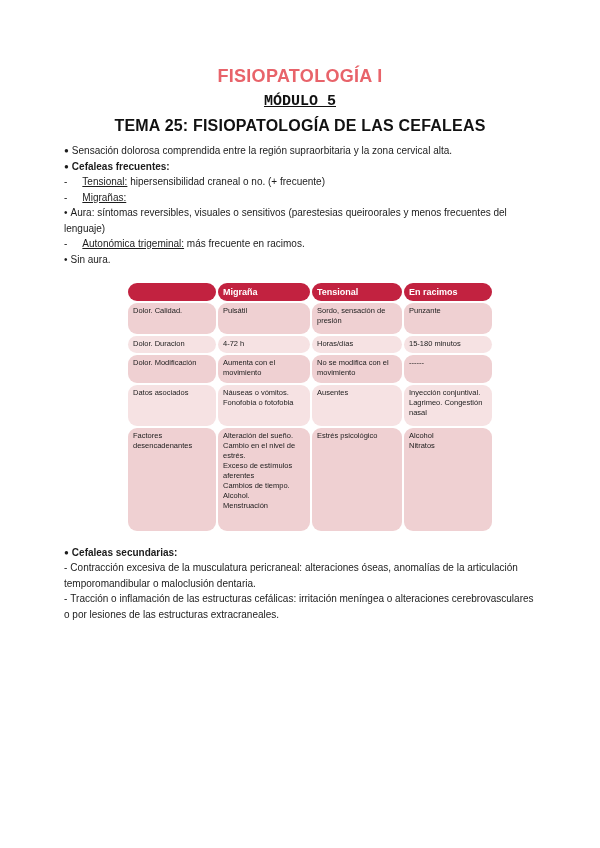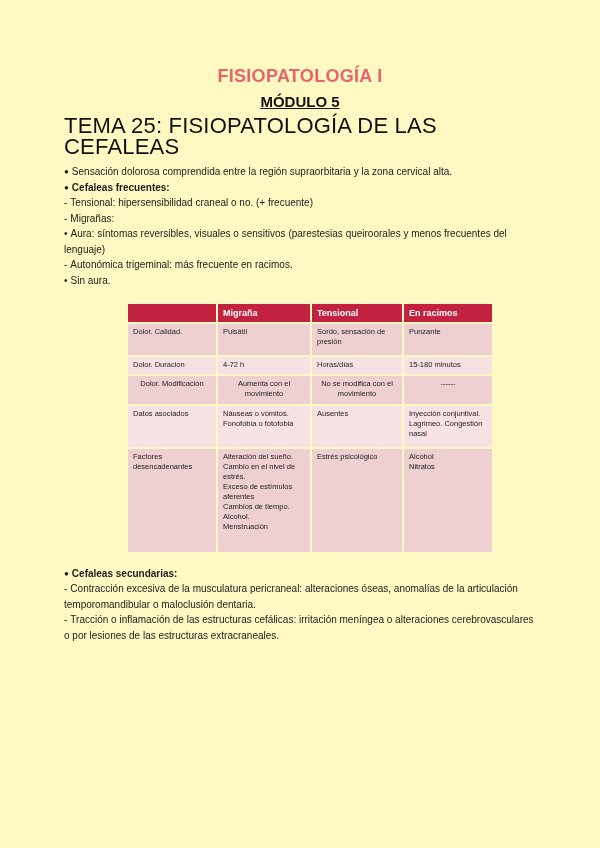--- a/index.html
+++ b/index.html
@@ -1,64 +1,64 @@
 <!DOCTYPE html>
 <html><head>
 <meta charset="utf-8">
 <style>
   html,body{margin:0;padding:0;background:#888;}
   .page{
-    width:600px;height:848px;background:#fef9c3;margin:0 auto;
+    width:600px;height:848px;background:#ffffff;margin:0 auto;
     font-family:"Liberation Sans","DejaVu Sans",sans-serif;
     color:#1c1c1c;position:relative;overflow:hidden;
     box-sizing:border-box;padding:64px 64px 0 64px;
   }
   .doc-title{
     text-align:center;font-size:18px;font-weight:bold;color:#e8636a;
     letter-spacing:.3px;margin:0;line-height:24px;
   }
   .doc-subtitle{
     text-align:center;font-size:15px;font-weight:bold;color:#111;
-    text-decoration:underline;margin:4px 0 0 0;line-height:20px;
+    text-decoration:underline;margin:4px 0 0 0;line-height:20px;font-family:Liberation Mono, monospace;
   }
   .doc-heading{
-    text-align:left;font-size:22px;font-weight:normal;color:#111;
+    text-align:center;font-size:16px;font-weight:bold;color:#111;
     margin:3px 0 0 0;line-height:21px;letter-spacing:.2px;
   }
   .body-text{font-size:10px;line-height:15.5px;}
   .intro{margin-top:7px;}
   .intro p, .secondary p{margin:0;}
   .b{font-weight:bold;}
-  .u{}
+  .u{text-decoration:underline;margin-left:12px;}
   .prefix{margin-right:3px;}
   .bullet-glyph{font-size:8px;vertical-align:1px;}
   
   .cmp-table-wrap{margin:14px 0 0 62px;}
   table.cmp{
     border-collapse:separate;border-spacing:2px;
     width:362px;table-layout:fixed;
   }
   table.cmp th, table.cmp td{
     font-size:7.5px;line-height:1.35;vertical-align:top;
-    padding:3px 5px 4px 5px;word-wrap:break-word;
+    padding:3px 5px 4px 5px;word-wrap:break-word;border-radius:9px;
   }
   table.cmp th{
     background:#c22240;color:#ffffff;font-weight:bold;
     font-size:9px;text-align:left;padding:3px 5px;
   }
   table.cmp col.c-label{width:88px;}
   table.cmp col.c-mig{width:92px;}
   table.cmp col.c-ten{width:90px;}
   table.cmp col.c-rac{width:88px;}
   tbody tr:nth-child(odd) td{background:#efd0d2;}
   tbody tr:nth-child(even) td{background:#f6e2e3;}
   td.multiline{white-space:pre-line;}
   tr.row-calidad td{height:24px;}
   tr.row-localizacion td{height:24px;}
-  tr.row-modificacion td{height:20px;text-align:center;}
+  tr.row-modificacion td{height:20px;}
   tr.row-datos td{height:34px;}
   tr.row-factores td{height:96px;}
   .secondary{margin-top:12px;}
 </style>
 </head>
 <body>
 
 <div class="page">
 
   <h1 class="doc-title">FISIOPATOLOGÍA I</h1>

